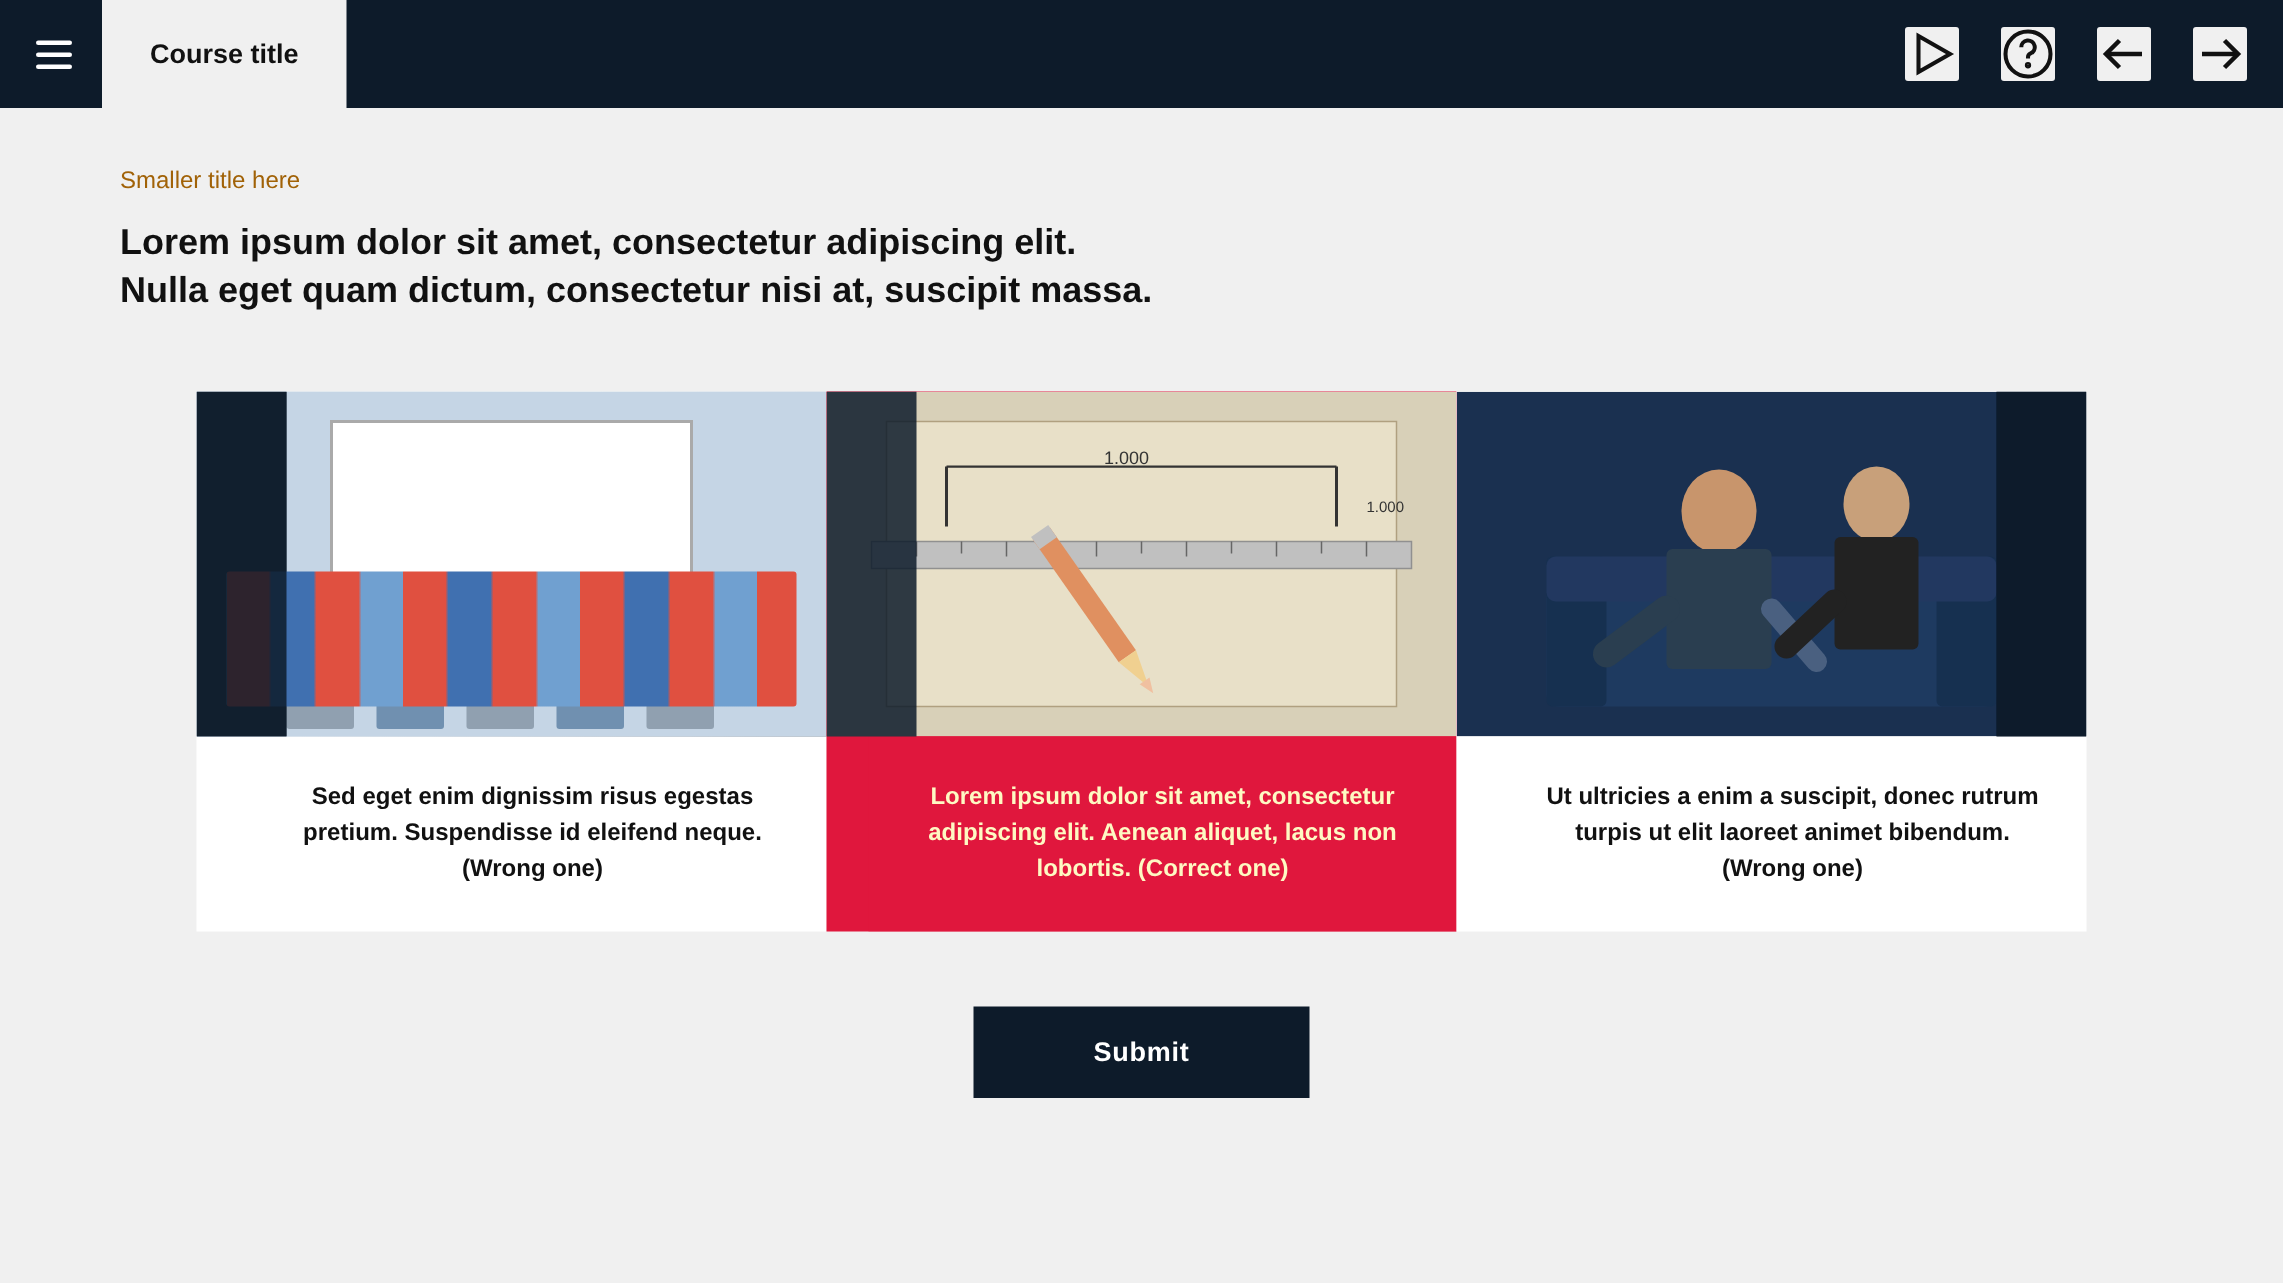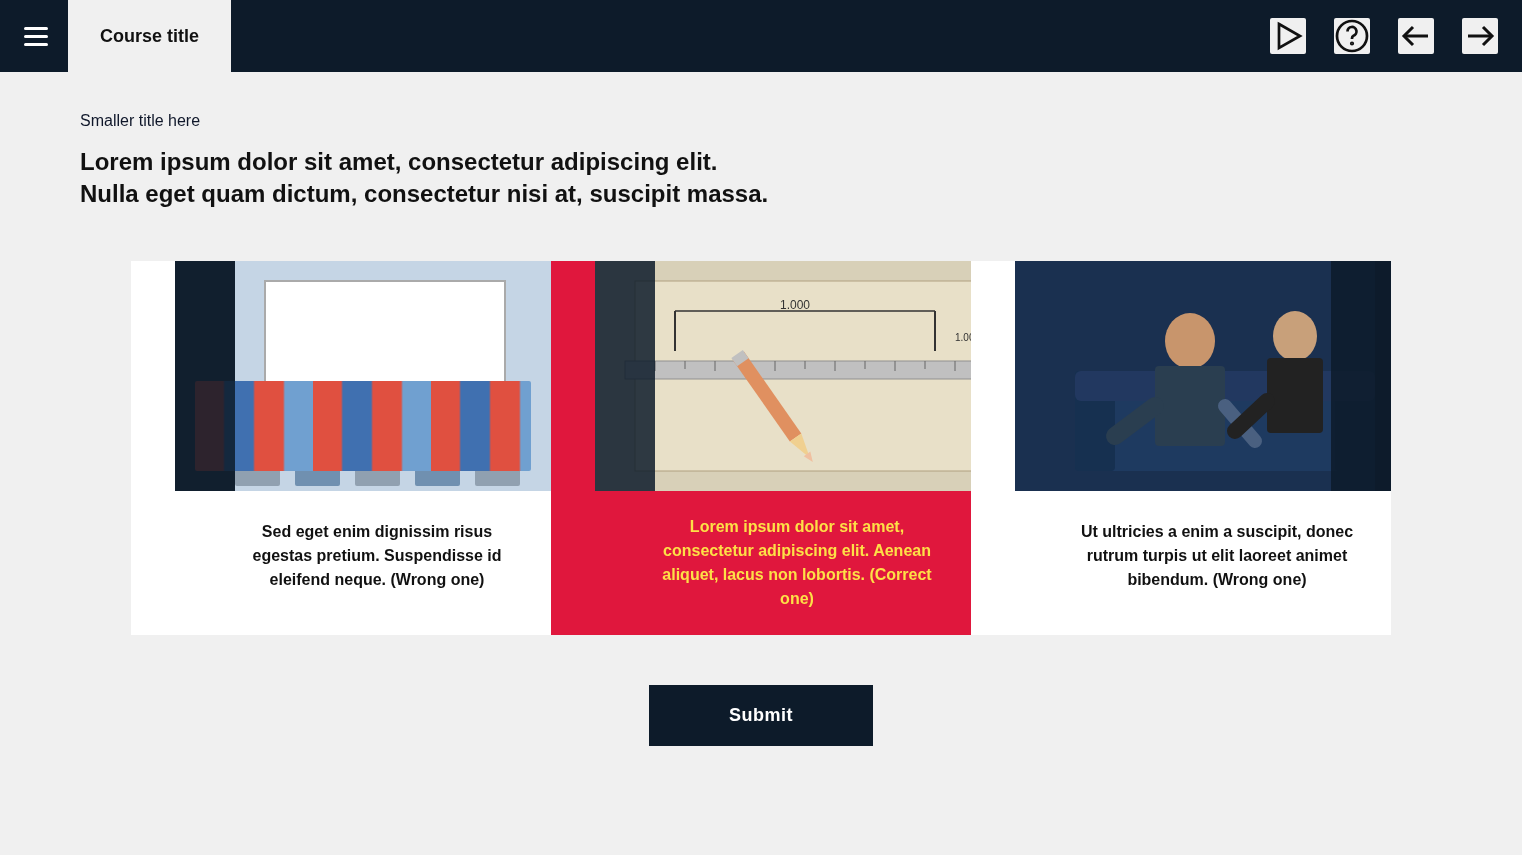--- a/index.html
+++ b/index.html
@@ -68,21 +68,21 @@
       border-radius: 2px;
     }
 
     
     .main {
       padding: 40px 80px 60px 80px;
       background: #f0f0f0;
       min-height: calc(855px - 72px);
     }
     .subtitle {
-      color: #0f172a;
+      color: #a16207;
       font-size: 16px;
       margin-bottom: 16px;
       font-weight: 500;
     }
     .main-heading {
       font-size: 24px;
       font-weight: 800;
       color: #111;
       line-height: 1.35;
       max-width: 700px;
@@ -96,21 +96,20 @@
       justify-content: center;
       margin-bottom: 50px;
     }
 
     .card {
       width: 420px;
       background: white;
       overflow: hidden;
       cursor: pointer;
       position: relative;
-      padding-left: 44px;
     }
 
     .card:nth-child(2) {
       background: #e0173d;
     }
 
     .card-image {
       width: 100%;
       height: 230px;
       object-fit: cover;
@@ -310,21 +309,21 @@
 
             <line x1="80" y1="50" x2="80" y2="90" stroke="#333" stroke-width="2" marker-end="url(#arrow)"></line>
             <line x1="340" y1="50" x2="340" y2="90" stroke="#333" stroke-width="2"></line>
             <line x1="80" y1="50" x2="340" y2="50" stroke="#333" stroke-width="1.5"></line>
             <text x="200" y="48" font-size="12" fill="#333" text-anchor="middle">1.000</text>
             <text x="360" y="80" font-size="10" fill="#333">1.000</text>
           </svg>
         </div>
       </div>
       <div class="card-body" style="background:#e0173d;">
-        <span class="card-text" style="color:#fde047;">Lorem ipsum dolor sit amet, consectetur adipiscing elit. Aenean aliquet, lacus non lobortis. (Correct one)</span>
+        <span class="card-text" style="color:#fef9c3;">Lorem ipsum dolor sit amet, consectetur adipiscing elit. Aenean aliquet, lacus non lobortis. (Correct one)</span>
       </div>
     </div>
 
     <div class="card">
       <div class="card-image-wrapper" style="position:relative;">
         <div class="card-image" style="height:230px;overflow:hidden;position:relative;">
           <svg width="420" height="230" viewBox="0 0 420 230" xmlns="http://www.w3.org/2000/svg" style="display:block;">
             <rect width="420" height="230" fill="#1a3050"></rect>
 
             <rect x="60" y="130" width="300" height="80" fill="#1e3a60" rx="8"></rect>

